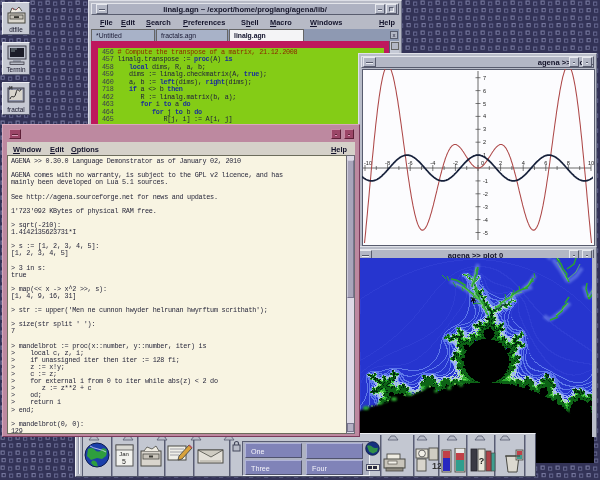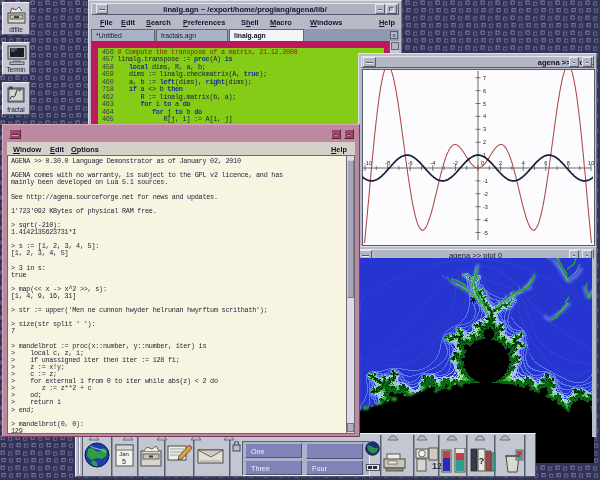--- a/index.html
+++ b/index.html
@@ -164,21 +164,21 @@
       <text x="483.0" y="92.6" font-size="5.6" fill="#222">6</text>
       <text x="483.0" y="79.7" font-size="5.6" fill="#222">7</text>
 <g clip-path="url(#p1c)">
         <polyline points="361.6,270.0 362.2,265.1 362.7,260.1 363.3,254.8 363.9,249.4 364.4,243.9 365.0,238.2 365.6,232.4 366.1,226.4 366.7,220.4 367.3,214.3 367.8,208.2 368.4,202.0 369.0,195.8 369.5,189.6 370.1,183.4 370.7,177.2 371.2,171.1 371.8,165.0 372.3,159.0 372.9,153.1 373.5,147.3 374.0,141.5 374.6,136.0 375.2,130.5 375.7,125.3 376.3,120.2 376.9,115.2 377.4,110.5 378.0,105.9 378.6,101.6 379.1,97.5 379.7,93.6 380.3,89.9 380.8,86.5 381.4,83.4 382.0,80.4 382.5,77.8 383.1,75.4 383.6,73.3 384.2,71.4 384.8,69.8 385.3,68.5 385.9,67.4 386.5,66.7 387.0,66.1 387.6,65.9 388.2,65.9 388.7,66.2 389.3,66.7 389.9,67.5 390.4,68.6 391.0,69.8 391.6,71.4 392.1,73.1 392.7,75.1 393.3,77.2 393.8,79.6 394.4,82.2 394.9,85.0 395.5,87.9 396.1,91.0 396.6,94.3 397.2,97.7 397.8,101.2 398.3,104.9 398.9,108.7 399.5,112.5 400.0,116.5 400.6,120.6 401.2,124.7 401.7,128.8 402.3,133.0 402.9,137.2 403.4,141.5 404.0,145.7 404.6,150.0 405.1,154.2 405.7,158.4 406.2,162.5 406.8,166.6 407.4,170.7 407.9,174.6 408.5,178.5 409.1,182.3 409.6,186.0 410.2,189.6 410.8,193.1 411.3,196.5 411.9,199.7 412.5,202.8 413.0,205.7 413.6,208.5 414.2,211.1 414.7,213.6 415.3,215.9 415.9,218.1 416.4,220.0 417.0,221.8 417.5,223.5 418.1,224.9 418.7,226.2 419.2,227.3 419.8,228.2 420.4,228.9 420.9,229.5 421.5,229.9 422.1,230.1 422.6,230.1 423.2,230.0 423.8,229.7 424.3,229.2 424.9,228.6 425.5,227.9 426.0,227.0 426.6,225.9 427.2,224.7 427.7,223.4 428.3,222.0 428.8,220.5 429.4,218.8 430.0,217.1 430.5,215.2 431.1,213.3 431.7,211.3 432.2,209.2 432.8,207.1 433.4,204.9 433.9,202.6 434.5,200.3 435.1,198.0 435.6,195.6 436.2,193.3 436.8,190.9 437.3,188.6 437.9,186.2 438.5,183.8 439.0,181.5 439.6,179.2 440.1,176.9 440.7,174.7 441.3,172.5 441.8,170.4 442.4,168.3 443.0,166.3 443.5,164.4 444.1,162.5 444.7,160.8 445.2,159.0 445.8,157.4 446.4,155.9 446.9,154.5 447.5,153.1 448.1,151.9 448.6,150.7 449.2,149.7 449.8,148.7 450.3,147.8 450.9,147.1 451.4,146.4 452.0,145.9 452.6,145.4 453.1,145.1 453.7,144.8 454.3,144.6 454.8,144.5 455.4,144.5 456.0,144.6 456.5,144.8 457.1,145.1 457.7,145.4 458.2,145.8 458.8,146.3 459.4,146.8 459.9,147.4 460.5,148.0 461.1,148.7 461.6,149.4 462.2,150.2 462.7,151.0 463.3,151.8 463.9,152.7 464.4,153.6 465.0,154.5 465.6,155.4 466.1,156.3 466.7,157.1 467.3,158.0 467.8,158.9 468.4,159.8 469.0,160.6 469.5,161.4 470.1,162.2 470.7,162.9 471.2,163.6 471.8,164.3 472.4,164.9 472.9,165.5 473.5,166.0 474.0,166.5 474.6,166.9 475.2,167.2 475.7,167.5 476.3,167.7 476.9,167.9 477.4,168.0 478.0,168.0 478.6,168.0 479.1,167.9 479.7,167.7 480.3,167.5 480.8,167.2 481.4,166.9 482.0,166.5 482.5,166.0 483.1,165.5 483.7,164.9 484.2,164.3 484.8,163.6 485.3,162.9 485.9,162.2 486.5,161.4 487.0,160.6 487.6,159.8 488.2,158.9 488.7,158.0 489.3,157.1 489.9,156.3 490.4,155.4 491.0,154.5 491.6,153.6 492.1,152.7 492.7,151.8 493.3,151.0 493.8,150.2 494.4,149.4 495.0,148.7 495.5,148.0 496.1,147.4 496.6,146.8 497.2,146.3 497.8,145.8 498.3,145.4 498.9,145.1 499.5,144.8 500.0,144.6 500.6,144.5 501.2,144.5 501.7,144.6 502.3,144.8 502.9,145.1 503.4,145.4 504.0,145.9 504.6,146.4 505.1,147.1 505.7,147.8 506.3,148.7 506.8,149.7 507.4,150.7 507.9,151.9 508.5,153.1 509.1,154.5 509.6,155.9 510.2,157.4 510.8,159.0 511.3,160.8 511.9,162.5 512.5,164.4 513.0,166.3 513.6,168.3 514.2,170.4 514.7,172.5 515.3,174.7 515.9,176.9 516.4,179.2 517.0,181.5 517.6,183.8 518.1,186.2 518.7,188.6 519.2,190.9 519.8,193.3 520.4,195.6 520.9,198.0 521.5,200.3 522.1,202.6 522.6,204.9 523.2,207.1 523.8,209.2 524.3,211.3 524.9,213.3 525.5,215.2 526.0,217.1 526.6,218.8 527.2,220.5 527.7,222.0 528.3,223.4 528.9,224.7 529.4,225.9 530.0,227.0 530.5,227.9 531.1,228.6 531.7,229.2 532.2,229.7 532.8,230.0 533.4,230.1 533.9,230.1 534.5,229.9 535.1,229.5 535.6,228.9 536.2,228.2 536.8,227.3 537.3,226.2 537.9,224.9 538.5,223.5 539.0,221.8 539.6,220.0 540.1,218.1 540.7,215.9 541.3,213.6 541.8,211.1 542.4,208.5 543.0,205.7 543.5,202.8 544.1,199.7 544.7,196.5 545.2,193.1 545.8,189.6 546.4,186.0 546.9,182.3 547.5,178.5 548.1,174.6 548.6,170.7 549.2,166.6 549.8,162.5 550.3,158.4 550.9,154.2 551.4,150.0 552.0,145.7 552.6,141.5 553.1,137.2 553.7,133.0 554.3,128.8 554.8,124.7 555.4,120.6 556.0,116.5 556.5,112.5 557.1,108.7 557.7,104.9 558.2,101.2 558.8,97.7 559.4,94.3 559.9,91.0 560.5,87.9 561.1,85.0 561.6,82.2 562.2,79.6 562.7,77.2 563.3,75.1 563.9,73.1 564.4,71.4 565.0,69.8 565.6,68.6 566.1,67.5 566.7,66.7 567.3,66.2 567.8,65.9 568.4,65.9 569.0,66.1 569.5,66.7 570.1,67.4 570.7,68.5 571.2,69.8 571.8,71.4 572.4,73.3 572.9,75.4 573.5,77.8 574.0,80.4 574.6,83.4 575.2,86.5 575.7,89.9 576.3,93.6 576.9,97.5 577.4,101.6 578.0,105.9 578.6,110.5 579.1,115.2 579.7,120.2 580.3,125.3 580.8,130.5 581.4,136.0 582.0,141.5 582.5,147.3 583.1,153.1 583.7,159.0 584.2,165.0 584.8,171.1 585.4,177.2 585.9,183.4 586.5,189.6 587.0,195.8 587.6,202.0 588.2,208.2 588.7,214.3 589.3,220.4 589.9,226.4 590.4,232.4 591.0,238.2 591.6,243.9 592.1,249.4 592.7,254.8 593.3,260.1 593.8,265.1" fill="none" stroke="#ad4747" stroke-width="1.05"></polyline>
 <polyline points="361.6,176.3 362.2,176.8 362.7,177.2 363.3,177.7 363.9,178.1 364.4,178.5 365.0,178.8 365.6,179.2 366.1,179.5 366.7,179.8 367.3,180.0 367.8,180.2 368.4,180.4 369.0,180.6 369.5,180.7 370.1,180.8 370.7,180.9 371.2,180.9 371.8,180.9 372.3,180.9 372.9,180.8 373.5,180.7 374.0,180.6 374.6,180.4 375.2,180.2 375.7,180.0 376.3,179.8 376.9,179.5 377.4,179.2 378.0,178.8 378.6,178.5 379.1,178.1 379.7,177.7 380.3,177.2 380.8,176.8 381.4,176.3 382.0,175.8 382.5,175.2 383.1,174.7 383.6,174.1 384.2,173.6 384.8,173.0 385.3,172.4 385.9,171.8 386.5,171.1 387.0,170.5 387.6,169.9 388.2,169.2 388.7,168.6 389.3,167.9 389.9,167.3 390.4,166.7 391.0,166.0 391.6,165.4 392.1,164.8 392.7,164.1 393.3,163.5 393.8,162.9 394.4,162.3 394.9,161.8 395.5,161.2 396.1,160.7 396.6,160.2 397.2,159.7 397.8,159.2 398.3,158.7 398.9,158.3 399.5,157.9 400.0,157.5 400.6,157.1 401.2,156.8 401.7,156.5 402.3,156.2 402.9,156.0 403.4,155.7 404.0,155.6 404.6,155.4 405.1,155.3 405.7,155.2 406.2,155.1 406.8,155.1 407.4,155.1 407.9,155.1 408.5,155.2 409.1,155.3 409.6,155.4 410.2,155.6 410.8,155.8 411.3,156.0 411.9,156.3 412.5,156.6 413.0,156.9 413.6,157.2 414.2,157.6 414.7,158.0 415.3,158.4 415.9,158.9 416.4,159.3 417.0,159.8 417.5,160.3 418.1,160.8 418.7,161.4 419.2,162.0 419.8,162.5 420.4,163.1 420.9,163.7 421.5,164.3 422.1,165.0 422.6,165.6 423.2,166.2 423.8,166.9 424.3,167.5 424.9,168.2 425.5,168.8 426.0,169.4 426.6,170.1 427.2,170.7 427.7,171.3 428.3,172.0 428.8,172.6 429.4,173.2 430.0,173.8 430.5,174.3 431.1,174.9 431.7,175.4 432.2,175.9 432.8,176.4 433.4,176.9 433.9,177.4 434.5,177.8 435.1,178.2 435.6,178.6 436.2,178.9 436.8,179.3 437.3,179.6 437.9,179.8 438.5,180.1 439.0,180.3 439.6,180.5 440.1,180.6 440.7,180.7 441.3,180.8 441.8,180.9 442.4,180.9 443.0,180.9 443.5,180.8 444.1,180.8 444.7,180.7 445.2,180.5 445.8,180.4 446.4,180.2 446.9,179.9 447.5,179.7 448.1,179.4 448.6,179.1 449.2,178.7 449.8,178.3 450.3,177.9 450.9,177.5 451.4,177.1 452.0,176.6 452.6,176.1 453.1,175.6 453.7,175.1 454.3,174.5 454.8,173.9 455.4,173.4 456.0,172.8 456.5,172.2 457.1,171.6 457.7,170.9 458.2,170.3 458.8,169.7 459.4,169.0 459.9,168.4 460.5,167.7 461.1,167.1 461.6,166.4 462.2,165.8 462.7,165.2 463.3,164.5 463.9,163.9 464.4,163.3 465.0,162.7 465.6,162.1 466.1,161.6 466.7,161.0 467.3,160.5 467.8,160.0 468.4,159.5 469.0,159.0 469.5,158.6 470.1,158.1 470.7,157.7 471.2,157.4 471.8,157.0 472.4,156.7 472.9,156.4 473.5,156.1 474.0,155.9 474.6,155.7 475.2,155.5 475.7,155.4 476.3,155.2 476.9,155.2 477.4,155.1 478.0,155.1 478.6,155.1 479.1,155.2 479.7,155.2 480.3,155.4 480.8,155.5 481.4,155.7 482.0,155.9 482.5,156.1 483.1,156.4 483.7,156.7 484.2,157.0 484.8,157.4 485.3,157.7 485.9,158.1 486.5,158.6 487.0,159.0 487.6,159.5 488.2,160.0 488.7,160.5 489.3,161.0 489.9,161.6 490.4,162.1 491.0,162.7 491.6,163.3 492.1,163.9 492.7,164.5 493.3,165.2 493.8,165.8 494.4,166.4 495.0,167.1 495.5,167.7 496.1,168.4 496.6,169.0 497.2,169.7 497.8,170.3 498.3,170.9 498.9,171.6 499.5,172.2 500.0,172.8 500.6,173.4 501.2,173.9 501.7,174.5 502.3,175.1 502.9,175.6 503.4,176.1 504.0,176.6 504.6,177.1 505.1,177.5 505.7,177.9 506.3,178.3 506.8,178.7 507.4,179.1 507.9,179.4 508.5,179.7 509.1,179.9 509.6,180.2 510.2,180.4 510.8,180.5 511.3,180.7 511.9,180.8 512.5,180.8 513.0,180.9 513.6,180.9 514.2,180.9 514.7,180.8 515.3,180.7 515.9,180.6 516.4,180.5 517.0,180.3 517.6,180.1 518.1,179.8 518.7,179.6 519.2,179.3 519.8,178.9 520.4,178.6 520.9,178.2 521.5,177.8 522.1,177.4 522.6,176.9 523.2,176.4 523.8,175.9 524.3,175.4 524.9,174.9 525.5,174.3 526.0,173.8 526.6,173.2 527.2,172.6 527.7,172.0 528.3,171.3 528.9,170.7 529.4,170.1 530.0,169.4 530.5,168.8 531.1,168.2 531.7,167.5 532.2,166.9 532.8,166.2 533.4,165.6 533.9,165.0 534.5,164.3 535.1,163.7 535.6,163.1 536.2,162.5 536.8,162.0 537.3,161.4 537.9,160.8 538.5,160.3 539.0,159.8 539.6,159.3 540.1,158.9 540.7,158.4 541.3,158.0 541.8,157.6 542.4,157.2 543.0,156.9 543.5,156.6 544.1,156.3 544.7,156.0 545.2,155.8 545.8,155.6 546.4,155.4 546.9,155.3 547.5,155.2 548.1,155.1 548.6,155.1 549.2,155.1 549.8,155.1 550.3,155.2 550.9,155.3 551.4,155.4 552.0,155.6 552.6,155.7 553.1,156.0 553.7,156.2 554.3,156.5 554.8,156.8 555.4,157.1 556.0,157.5 556.5,157.9 557.1,158.3 557.7,158.7 558.2,159.2 558.8,159.7 559.4,160.2 559.9,160.7 560.5,161.2 561.1,161.8 561.6,162.3 562.2,162.9 562.7,163.5 563.3,164.1 563.9,164.8 564.4,165.4 565.0,166.0 565.6,166.7 566.1,167.3 566.7,167.9 567.3,168.6 567.8,169.2 568.4,169.9 569.0,170.5 569.5,171.1 570.1,171.8 570.7,172.4 571.2,173.0 571.8,173.6 572.4,174.1 572.9,174.7 573.5,175.2 574.0,175.8 574.6,176.3 575.2,176.8 575.7,177.2 576.3,177.7 576.9,178.1 577.4,178.5 578.0,178.8 578.6,179.2 579.1,179.5 579.7,179.8 580.3,180.0 580.8,180.2 581.4,180.4 582.0,180.6 582.5,180.7 583.1,180.8 583.7,180.9 584.2,180.9 584.8,180.9 585.4,180.9 585.9,180.8 586.5,180.7 587.0,180.6 587.6,180.4 588.2,180.2 588.7,180.0 589.3,179.8 589.9,179.5 590.4,179.2 591.0,178.8 591.6,178.5 592.1,178.1 592.7,177.7 593.3,177.2 593.8,176.8" fill="none" stroke="#16203a" stroke-width="1.7"></polyline>
       </g>
 </svg>
 
 <div class="win" id="plot0" style="left:354px;top:246px;width:243px;height:191px;background:#b9bdc9;border:1px solid #6f7388;border-top-color:#dfe1e8;border-left-color:#dfe1e8">
   <div class="abs" style="left:2px;top:2px;right:2px;height:12px;background:#b3b7c5;border:1px solid #585c6e;border-top-color:#e4e6ec;border-left-color:#e4e6ec">
-    <div style="text-align:center;font-size:7.6px;font-weight:normal;color:#14142a;line-height:11px">agena &gt;&gt; plot 0</div>
+    <div style="text-align:center;font-size:7.6px;font-weight:bold;color:#14142a;line-height:11px">agena &gt;&gt; plot 0</div>
   </div>
   <div class="tbtn" style="left:4px;top:3px;width:13px">
         <i></i>
       </div>
   <div class="tbtn" style="right:17px;top:3px;width:10px">
         <i style="left:3px;right:3px"></i>
       </div>
   <div class="tbtn" style="right:4px;top:3px;width:10px">
         <i style="left:3px;right:3px"></i>
       </div>

